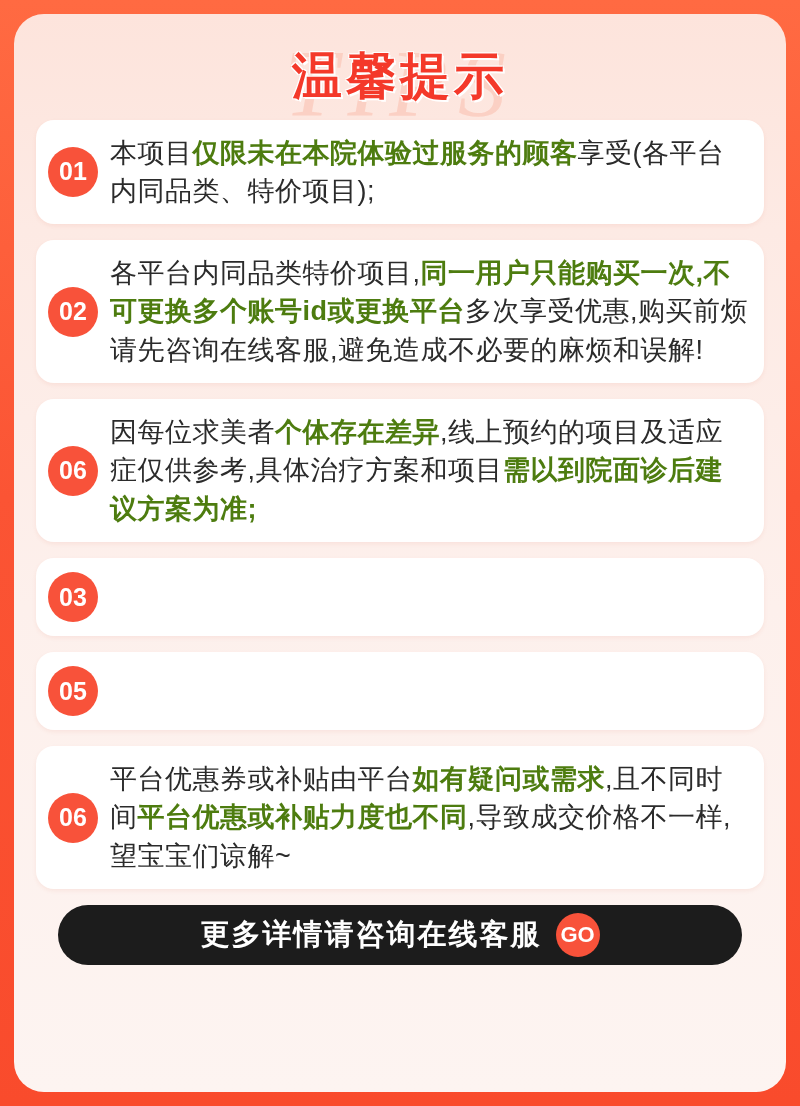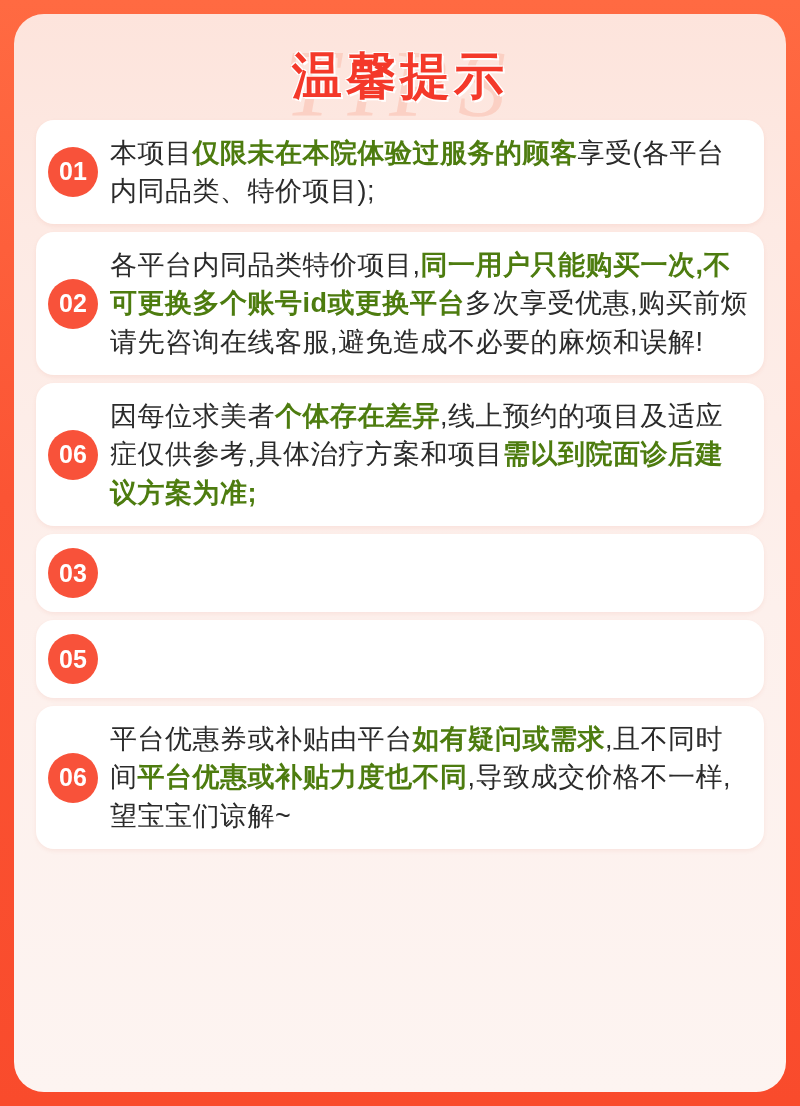--- a/index.html
+++ b/index.html
@@ -54,21 +54,21 @@
     color: #f4392a;
     letter-spacing: 4px;
     line-height: 1.15;
     margin: 16px 0 14px 0;
     text-shadow: 2px 2px 0 #ffffff, -1px -1px 0 #ffffff, 1px -1px 0 #ffffff, -1px 1px 0 #ffffff;
   }
   .tips-list {
     position: relative;
     display: flex;
     flex-direction: column;
-    gap: 8px;
+    gap: 16px;
   }
   .tip-card {
     position: relative;
     display: flex;
     align-items: center;
     background: #ffffff;
     border-radius: 18px;
     padding: 14px 16px 14px 12px;
     box-shadow: 0 2px 4px rgba(210,80,50,0.08);
   }
@@ -157,15 +157,19 @@
         </div>
         <div class="tip-card">
           <div class="badge">05</div>
         </div>
         <div class="tip-card">
           <div class="badge">06</div>
           <div class="tip-text"><span>平台优惠券或补贴由平台</span><b>如有疑问或需求</b><span>,且不同时间</span><b>平台优惠或补贴力度也不同</b><span>,导致成交价格不一样,望宝宝们谅解~</span></div>
         </div>
       </div>
 
+    <div class="footer">
+      <span>更多详情请咨询在线客服</span>
+      <span class="go-pill">GO</span>
+    </div>
 
   </div>
 </div>
 
 </body></html>

